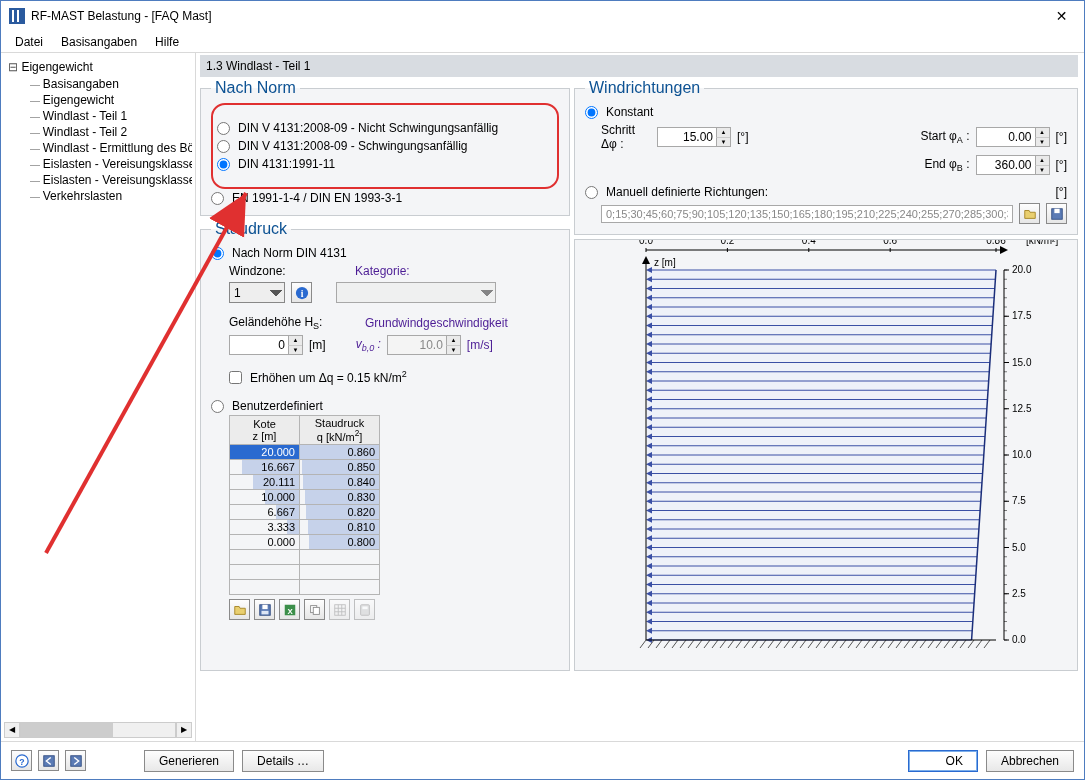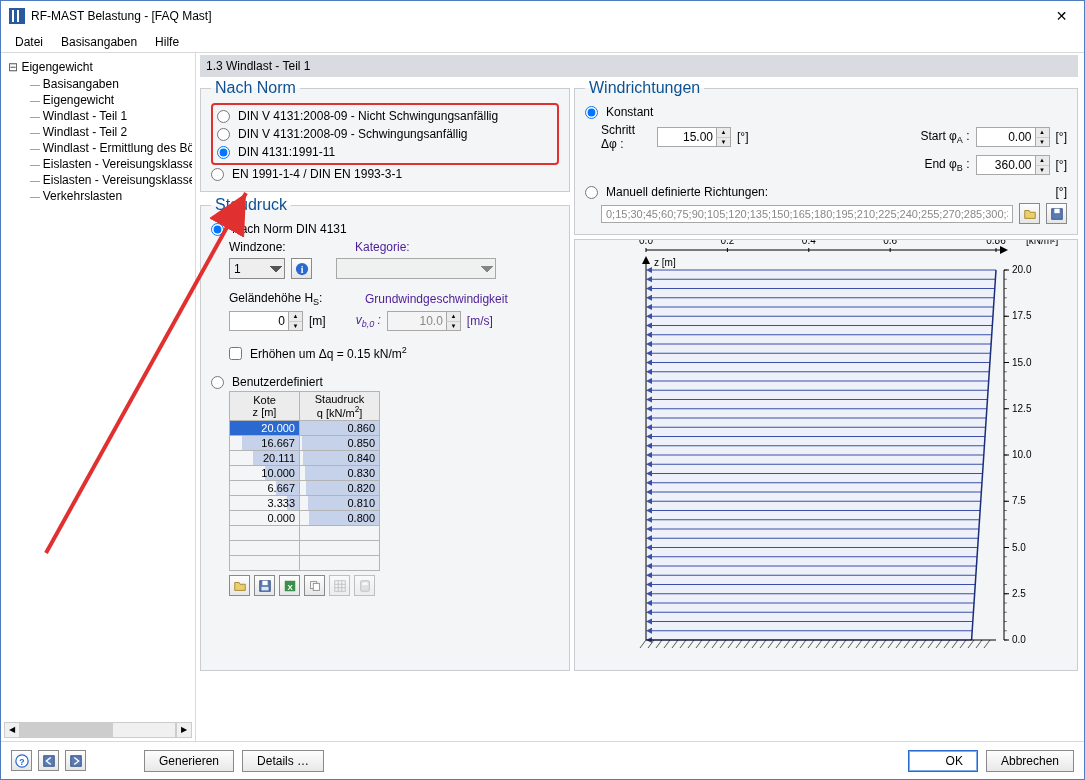--- a/index.html
+++ b/index.html
@@ -92,21 +92,21 @@
     padding: 6px 10px 8px 10px;
   }
   fieldset.group > legend {
     color: #0d5293;
     padding: 0 4px;
     font-size: 16px;
   }
   .radio-row, .check-row { display:flex; align-items:center; gap:4px; padding:2px 0; }
   .radio-row input[type=radio], .check-row input[type=checkbox] { margin:0 4px 0 0; }
 
-  .highlight-box { border:2px solid #e03030; padding:2px 4px; border-radius:4px; }
+  .highlight-box { border:2px solid #e03030; padding:14px 4px; border-radius:14px; }
 
   .form-row { display:flex; align-items:center; gap:6px; padding:2px 0; }
   .label-dim { color:#4c1d95; }
   .spin {
     display:inline-flex; align-items:stretch; border:1px solid #a8a8a8;
     background:#fff; height:20px;
   }
   .spin input { border:0; width:58px; text-align:right; padding:0 3px 0 0; font-size:12px; background:#fff; }
   .spin input[disabled]{ background:#f4f4f4; color:#888; }
   .spin .btns { width:14px; display:flex; flex-direction:column; }

